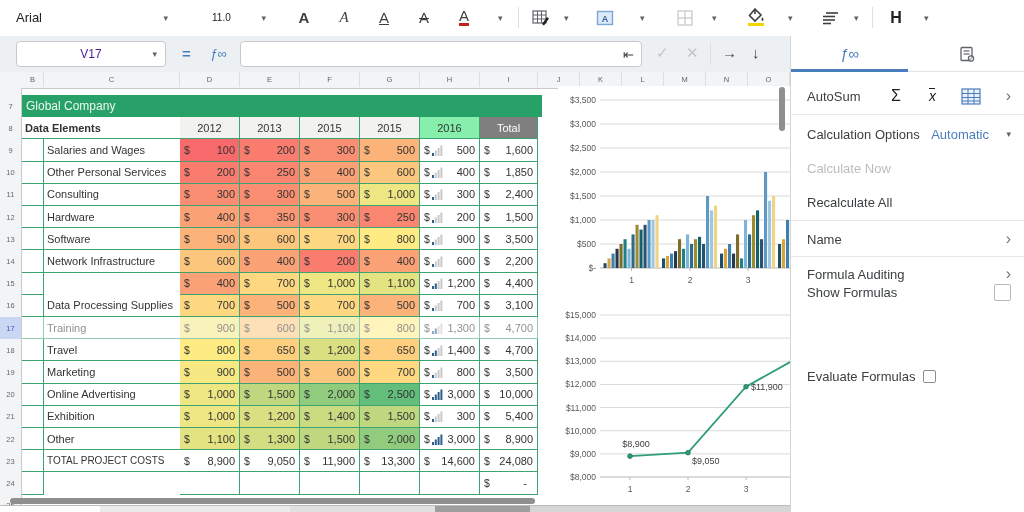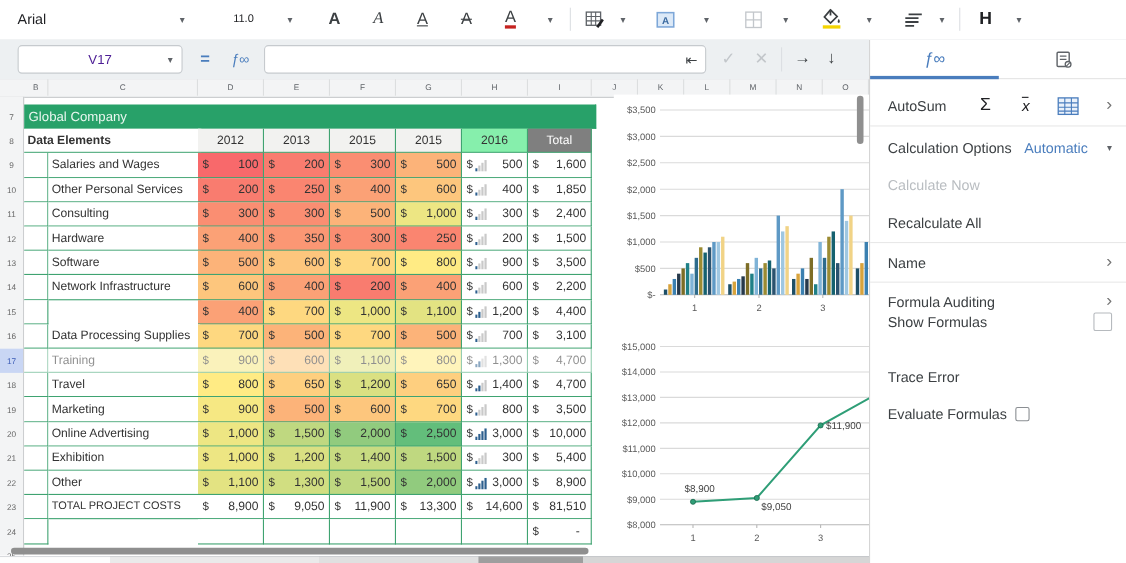--- a/index.html
+++ b/index.html
@@ -743,21 +743,21 @@
         <div class="cell " style="left: 360px; width: 59px;">
           <span class="dollar">$</span>
           <span class="val">13,300</span>
         </div>
         <div class="cell " style="left: 420px; width: 59px;">
           <span class="dollar">$</span>
           <span class="val">14,600</span>
         </div>
         <div class="cell " style="left: 480px; width: 57px;">
           <span class="dollar">$</span>
-          <span class="val">81,510</span>
+          <span class="val">24,080</span>
         </div>
       </div>
       <div class="trow" style="top: 472.4px; height: 22.2px;">
         <div class="cell " style="left: 22px; width: 21px;"></div>
         <div class="cell " style="left: 180px; width: 59px;"></div>
         <div class="cell " style="left: 240px; width: 59px;"></div>
         <div class="cell " style="left: 300px; width: 59px;"></div>
         <div class="cell " style="left: 360px; width: 59px;"></div>
         <div class="cell " style="left: 420px; width: 59px;"></div>
         <div class="cell " style="left: 480px; width: 57px;">
@@ -953,23 +953,20 @@
     <div class="prow" style="top:222px;height:32px;">
       <span class="plabel">Formula Auditing</span>
       <span class="chev">›</span>
     </div>
 
     <div class="prow" style="top:240px;height:32px;">
       <span class="plabel">Show Formulas</span>
       <span class="checkbox"></span>
     </div>
 
-    <div class="prow" style="top:290px;height:32px;">
-      <span class="plabel">Trace Error</span>
-    </div>
 
     <div class="prow" style="top:324px;height:32px;">
       <span class="plabel">Evaluate Formulas</span>
       <span class="mini-sq"></span>
     </div>
   </div>
 
 </div>
 
 </body></html>

